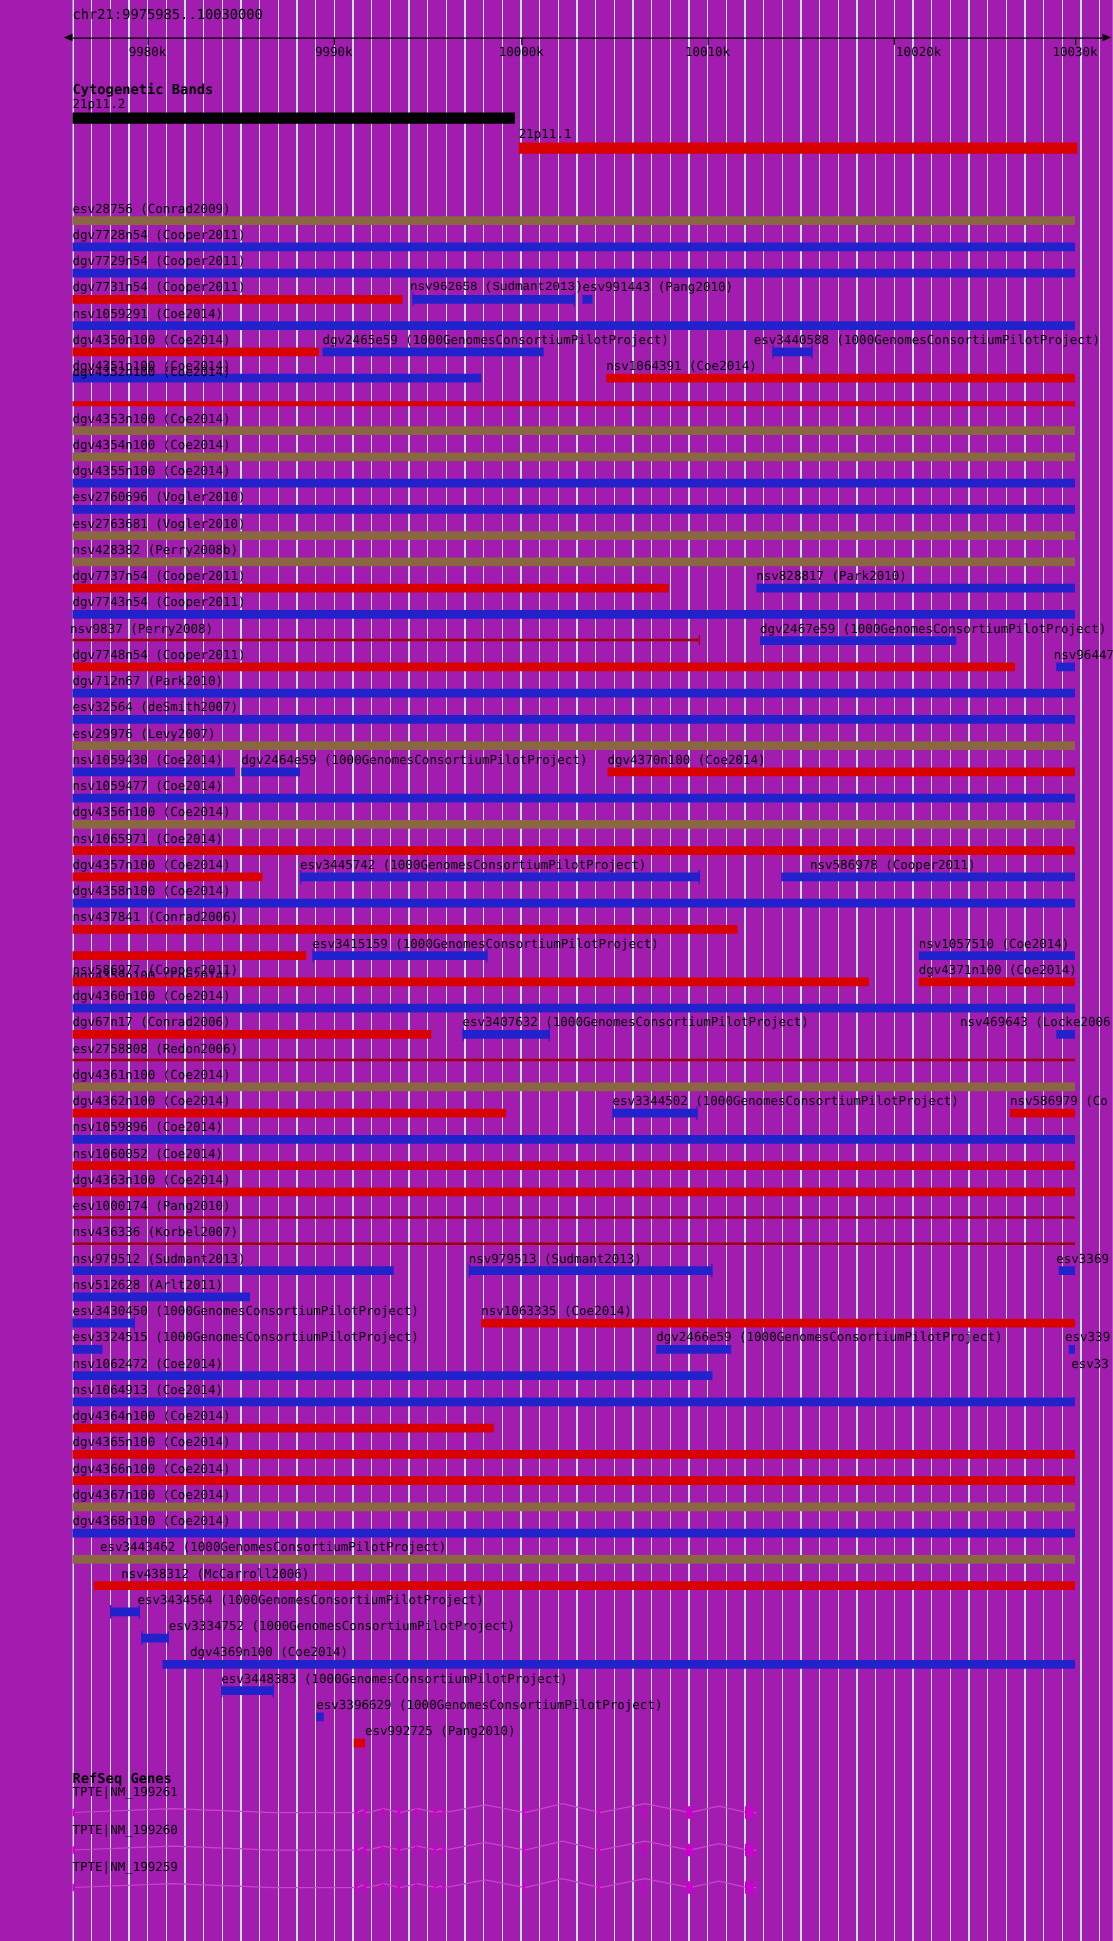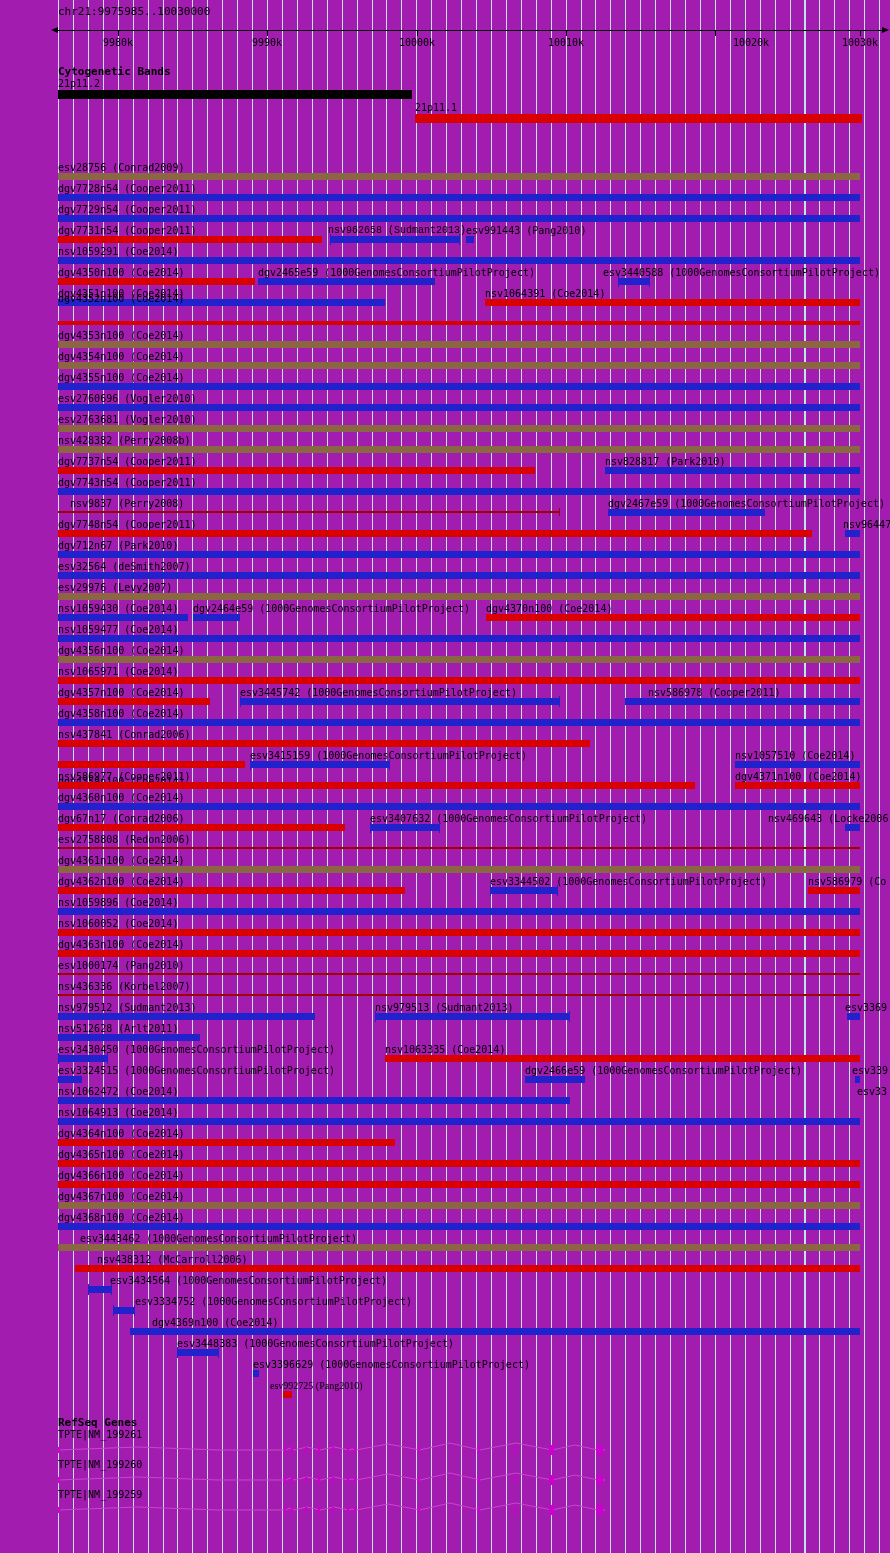--- a/index.html
+++ b/index.html
@@ -24,21 +24,21 @@
       <div class="" style="position: absolute; left: 882px; top: 27px; width: 0px; height: 0px; border-top: 3.5px solid transparent; border-bottom: 3.5px solid transparent; border-left: 7px solid rgb(0, 0, 0);"></div>
       <div class="" style="position: absolute; left: 118px; top: 30px; width: 1px; height: 6px; background: rgb(0, 0, 0);"></div>
       <div class="lbl" style="position: absolute; left: 96px; top: 37px; width: 44px; text-align: center;">9980k</div>
       <div class="" style="position: absolute; left: 267px; top: 30px; width: 1px; height: 6px; background: rgb(0, 0, 0);"></div>
       <div class="lbl" style="position: absolute; left: 245px; top: 37px; width: 44px; text-align: center;">9990k</div>
       <div class="" style="position: absolute; left: 417px; top: 30px; width: 1px; height: 6px; background: rgb(0, 0, 0);"></div>
       <div class="lbl" style="position: absolute; left: 395px; top: 37px; width: 44px; text-align: center;">10000k</div>
       <div class="" style="position: absolute; left: 566px; top: 30px; width: 1px; height: 6px; background: rgb(0, 0, 0);"></div>
       <div class="lbl" style="position: absolute; left: 544px; top: 37px; width: 44px; text-align: center;">10010k</div>
       <div class="" style="position: absolute; left: 715px; top: 30px; width: 1px; height: 6px; background: rgb(0, 0, 0);"></div>
-      <div class="lbl" style="position: absolute; left: 733px; top: 37px; width: 44px; text-align: left;">10020k</div>
+      <div class="lbl" style="position: absolute; left: 709px; top: 37px; width: 44px; text-align: right;">10020k</div>
       <div class="" style="position: absolute; left: 860px; top: 30px; width: 1px; height: 6px; background: rgb(0, 0, 0);"></div>
       <div class="lbl" style="position: absolute; left: 838px; top: 37px; width: 44px; text-align: center;">10030k</div>
     </div>
 
   <div class="heading" style="left:58px;top:66px;">Cytogenetic Bands</div>
   <div id="bands">
       <div class="lbl" style="position: absolute; left: 58px; top: 78px;">21p11.2</div>
       <div class="" style="position: absolute; left: 58px; top: 90px; width: 354px; height: 9px; background: rgb(0, 0, 0);"></div>
       <div class="lbl" style="position: absolute; left: 415px; top: 102px;">21p11.1</div>
       <div class="" style="position: absolute; left: 415px; top: 114px; width: 447px; height: 9px; background: rgb(216, 0, 0);"></div>
@@ -86,21 +86,21 @@
       <div class="lbl" style="position: absolute; left: 58px; top: 414px;">esv2763681 (Vogler2010)</div>
       <div class="" style="position: absolute; left: 58px; top: 425px; width: 802px; height: 7px; background: rgb(138, 102, 66);"></div>
       <div class="lbl" style="position: absolute; left: 58px; top: 435px;">nsv428382 (Perry2008b)</div>
       <div class="" style="position: absolute; left: 58px; top: 446px; width: 802px; height: 7px; background: rgb(138, 102, 66);"></div>
       <div class="lbl" style="position: absolute; left: 58px; top: 456px;">dgv7737n54 (Cooper2011)</div>
       <div class="" style="position: absolute; left: 58px; top: 467px; width: 477px; height: 7px; background: rgb(216, 0, 0);"></div>
       <div class="lbl" style="position: absolute; left: 605px; top: 456px;">nsv828817 (Park2010)</div>
       <div class="" style="position: absolute; left: 605px; top: 467px; width: 255px; height: 7px; background: rgb(34, 34, 204);"></div>
       <div class="lbl" style="position: absolute; left: 58px; top: 477px;">dgv7743n54 (Cooper2011)</div>
       <div class="" style="position: absolute; left: 58px; top: 488px; width: 802px; height: 7px; background: rgb(34, 34, 204);"></div>
-      <div class="lbl" style="position: absolute; left: 70px; top: 498px;">nsv9837 (Perry2008)</div>
+      <div class="lbl" style="position: absolute; left: 56px; top: 498px;">nsv9837 (Perry2008)</div>
       <div class="" style="position: absolute; left: 58px; top: 511px; width: 502px; height: 2px; background: rgb(160, 0, 0);"></div>
       <div class="" style="position: absolute; left: 559px; top: 508px; width: 1px; height: 8px; background: rgb(160, 0, 0);"></div>
       <div class="lbl" style="position: absolute; left: 608px; top: 498px;">dgv2467e59 (1000GenomesConsortiumPilotProject)</div>
       <div class="" style="position: absolute; left: 608px; top: 509px; width: 157px; height: 7px; background: rgb(34, 34, 204);"></div>
       <div class="lbl" style="position: absolute; left: 58px; top: 519px;">dgv7748n54 (Cooper2011)</div>
       <div class="" style="position: absolute; left: 58px; top: 530px; width: 754px; height: 7px; background: rgb(216, 0, 0);"></div>
       <div class="lbl" style="position: absolute; left: 843px; top: 519px;">nsv96447</div>
       <div class="" style="position: absolute; left: 845px; top: 530px; width: 15px; height: 7px; background: rgb(34, 34, 204);"></div>
       <div class="lbl" style="position: absolute; left: 58px; top: 540px;">dgv712n67 (Park2010)</div>
       <div class="" style="position: absolute; left: 58px; top: 551px; width: 802px; height: 7px; background: rgb(34, 34, 204);"></div>
@@ -226,21 +226,21 @@
       <div class="" style="position: absolute; left: 113px; top: 1305px; width: 1px; height: 11px; background: rgb(34, 34, 204);"></div>
       <div class="" style="position: absolute; left: 134px; top: 1305px; width: 1px; height: 11px; background: rgb(34, 34, 204);"></div>
       <div class="lbl" style="position: absolute; left: 152px; top: 1317px;">dgv4369n100 (Coe2014)</div>
       <div class="" style="position: absolute; left: 130px; top: 1328px; width: 730px; height: 7px; background: rgb(34, 34, 204);"></div>
       <div class="lbl" style="position: absolute; left: 177px; top: 1338px;">esv3448383 (1000GenomesConsortiumPilotProject)</div>
       <div class="" style="position: absolute; left: 177px; top: 1349px; width: 42px; height: 7px; background: rgb(34, 34, 204);"></div>
       <div class="" style="position: absolute; left: 177px; top: 1347px; width: 1px; height: 11px; background: rgb(34, 34, 204);"></div>
       <div class="" style="position: absolute; left: 218px; top: 1347px; width: 1px; height: 11px; background: rgb(34, 34, 204);"></div>
       <div class="lbl" style="position: absolute; left: 253px; top: 1359px;">esv3396629 (1000GenomesConsortiumPilotProject)</div>
       <div class="" style="position: absolute; left: 253px; top: 1370px; width: 6px; height: 7px; background: rgb(34, 34, 204);"></div>
-      <div class="lbl" style="position: absolute; left: 270px; top: 1380px; font-family: Liberation Serif, serif;">esv992725 (Pang2010)</div>
+      <div class="lbl" style="position: absolute; left: 292px; top: 1380px;">esv992725 (Pang2010)</div>
       <div class="" style="position: absolute; left: 283px; top: 1391px; width: 9px; height: 7px; background: rgb(216, 0, 0);"></div>
     </div>
 
   <div class="heading" style="left:58px;top:1417px;">RefSeq Genes</div>
   <div id="genes">
       <div class="lbl" style="position: absolute; left: 58px; top: 1429px;">TPTE|NM_199261</div>
       <svg width="550" height="16" style="position: absolute; left: 58px; top: 1439px; overflow: visible;">
         <polyline points="0,11 80,8 160,11 228,11 232,9 236,11 249,8 262,11 276,8 291,11 294,10 298,11 330,5 362,11 392,4 422,11 458,4 494,11 517,6 540,11 547,11" fill="none" stroke="#cc44cc" stroke-width="1"></polyline>
         <rect x="0" y="8" width="2" height="6" fill="#cc00cc"></rect>
         <rect x="226" y="7" width="2" height="8" fill="#cc00cc"></rect>

